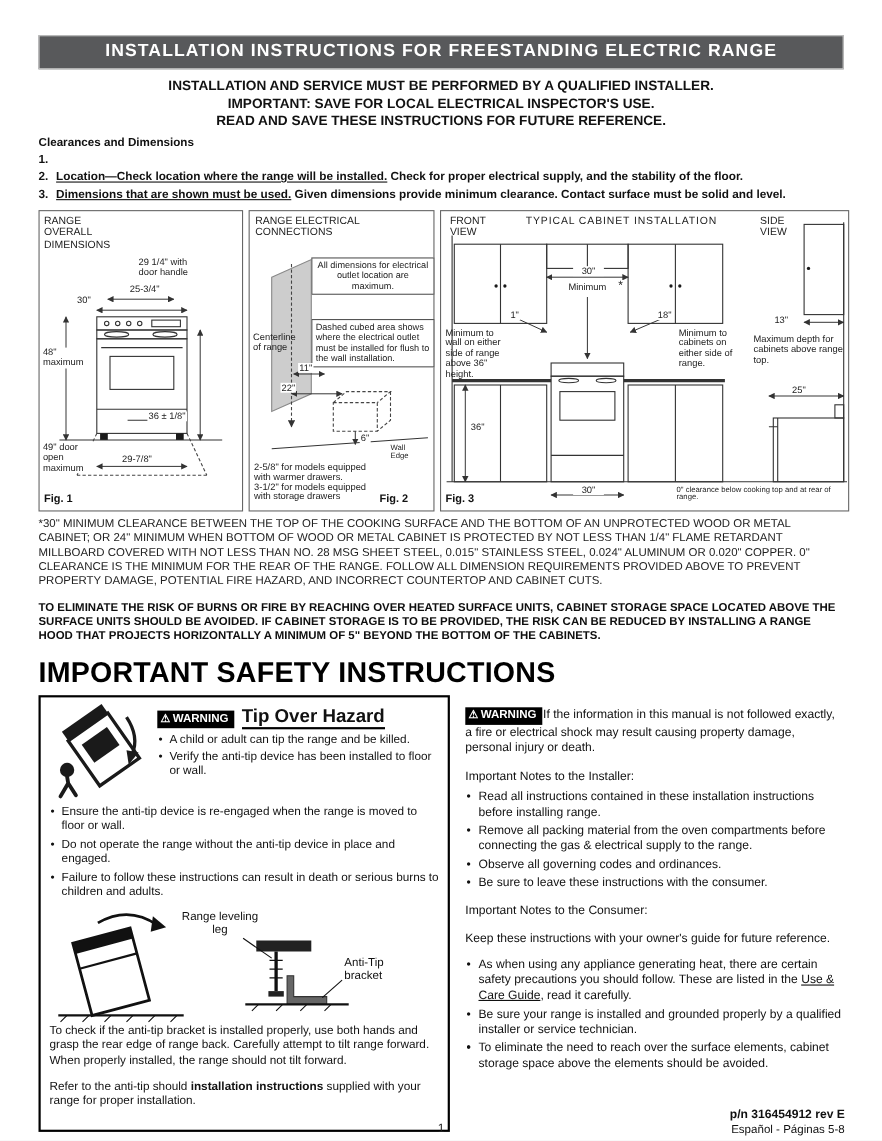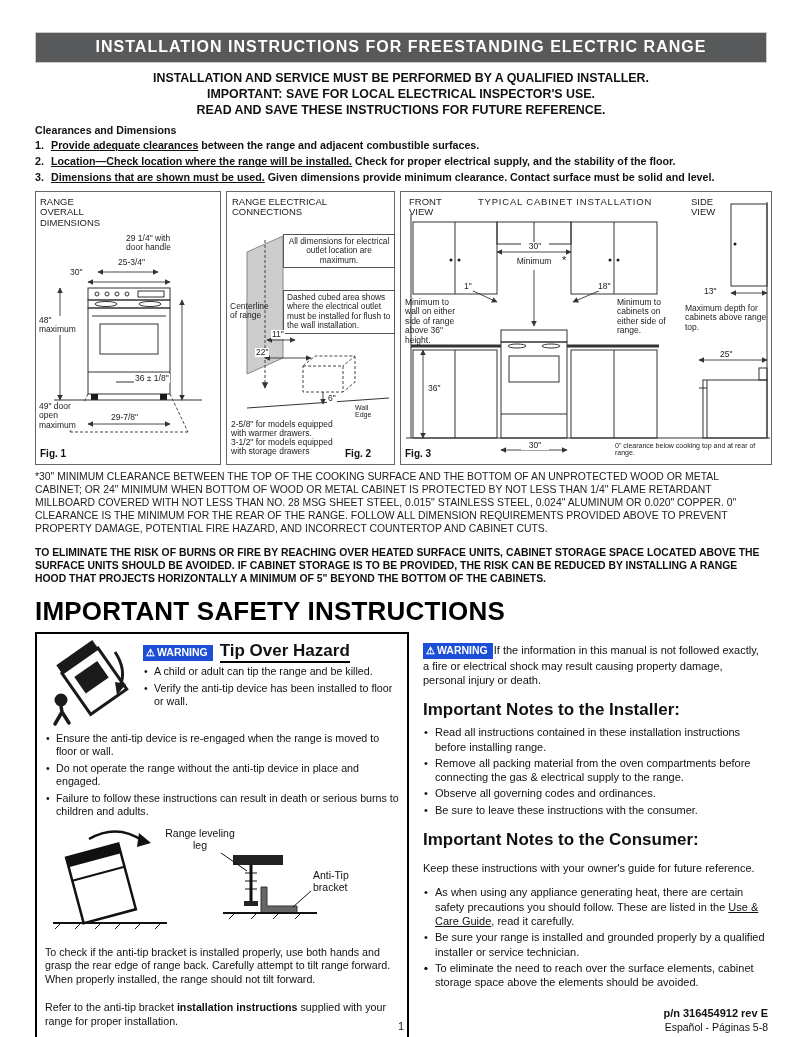--- a/index.html
+++ b/index.html
@@ -22,34 +22,34 @@
   .fl.t{font-size:9.5px;}
   .fl.sm{font-size:7px;}
   .fl.zc{font-size:7px;}
   .fnote{position:absolute;border:1px solid #555;background:#fff;font-size:8.3px;line-height:1.15;padding:2px 3px;color:#222;}
   .figcap{position:absolute;font-size:10px;font-weight:bold;color:#111;}
   .caps{font-size:10.4px;line-height:1.27;margin-top:5px;color:#222;}
   .caps.b{font-weight:bold;color:#0e0e0e;}
   h1.safety{font-size:26px;font-weight:bold;margin:6px 0 5px;color:#000;letter-spacing:0.2px;}
   .cols{display:flex;gap:14px;}
   .tipbox{width:354px;flex:none;border:2px solid #000;padding:6px 8px 7px;font-size:10.7px;line-height:1.26;color:#111;}
-  .warn-badge{display:inline-block;background:#1d4ed8;color:#fff;font-weight:bold;font-size:10.5px;padding:1px 5px 1px 3px;white-space:nowrap;}
+  .warn-badge{display:inline-block;background:#000000;color:#fff;font-weight:bold;font-size:10.5px;padding:1px 5px 1px 3px;white-space:nowrap;}
   .warn-badge .tri{margin-right:2px;font-size:10px;}
   .tip-top{display:flex;gap:6px;}
   .tip-pic{width:92px;height:88px;flex:none;position:relative;}
   .tip-title{font-weight:bold;font-size:17px;border-bottom:2px solid #000;padding-bottom:1px;margin-left:4px;}
   ul.blt{list-style:none;margin:4px 0 0;padding:0;}
   ul.blt li{position:relative;padding-left:11px;margin-top:3px;}
   ul.blt li::before{content:"•";position:absolute;left:1px;}
   .levfig{position:relative;height:106px;margin-top:6px;}
   .levfig .lbl{position:absolute;font-size:10.5px;line-height:1.15;color:#111;}
-  .tip-para{margin-top:15px;}
+  .tip-para{margin-top:0;}
   .rcol{flex:1;font-size:11px;line-height:1.3;color:#111;}
   .rcol .warn-badge{margin-right:1px;}
-  h4.rhead{font-size:17px;font-weight:bold;margin:12px 0 2px;}
+  h4.rhead{font-size:11px;font-weight:normal;margin:12px 0 2px;}
   .rcol ul.blt li{padding-left:12px;margin-top:2px;}
   .uline{text-decoration:underline;}
   .footer-page{position:absolute;left:0;right:0;bottom:5px;text-align:center;font-size:11px;color:#222;}
   .footer-pn{position:absolute;right:34px;bottom:3px;text-align:right;font-size:10.5px;line-height:1.25;color:#111;}
   .footer-pn .pn{font-weight:bold;font-size:11px;}
   svg .ln{fill:none;stroke:#333;stroke-width:1;}
   svg .lns{stroke:#333;stroke-width:1;}
   svg .thk{stroke:#333;stroke-width:3;}
   svg .dsh{fill:none;stroke:#444;stroke-width:1;stroke-dasharray:3 2;}
   svg .dim{stroke:#333;stroke-width:0.9;fill:none;}
@@ -68,21 +68,20 @@
     <div class="notice">
       <div>INSTALLATION AND SERVICE MUST BE PERFORMED BY A QUALIFIED INSTALLER.</div>
       <div>IMPORTANT: SAVE FOR LOCAL ELECTRICAL INSPECTOR'S USE.</div>
       <div>READ AND SAVE THESE INSTRUCTIONS FOR FUTURE REFERENCE.</div>
     </div>
 
     <div class="clr-head">Clearances and Dimensions</div>
 
     <div class="clr-item">
       <span class="num">1.</span>
-      <span><span class="lead">Provide adequate clearances</span><span> between the range and adjacent combustible surfaces.</span></span>
     </div>
     <div class="clr-item">
       <span class="num">2.</span>
       <span><span class="lead">Location—Check location where the range will be installed.</span><span> Check for proper electrical supply, and the stability of the floor.</span></span>
     </div>
     <div class="clr-item">
       <span class="num">3.</span>
       <span><span class="lead">Dimensions that are shown must be used.</span><span> Given dimensions provide minimum clearance. Contact surface must be solid and level.</span></span>
     </div>
 
@@ -287,21 +286,21 @@
             <polygon points="216,62 222,62 222,81 252,81 252,88 216,88" fill="#666" stroke="#333"></polygon>
             <line x1="178" y1="88" x2="272" y2="88" stroke="#111" stroke-width="2"></line>
             <path d="M190 88 l-6 6 M212 88 l-6 6 M234 88 l-6 6 M256 88 l-6 6" stroke="#111" stroke-width="1"></path>
             <line x1="176" y1="28" x2="202" y2="46" stroke="#111" stroke-width="1"></line>
             <line x1="266" y1="66" x2="248" y2="82" stroke="#111" stroke-width="1"></line>
           </svg>
           <span class="lbl" style="left:116px;top:2px;width:78px;text-align:center;">Range leveling leg</span>
           <span class="lbl" style="left:268px;top:44px;width:64px;">Anti-Tip bracket</span>
         </div>
         <p class="tip-para">To check if the anti-tip bracket is installed properly, use both hands and grasp the rear edge of range back. Carefully attempt to tilt range forward. When properly installed, the range should not tilt forward.</p>
-        <p class="tip-para"><span>Refer to the anti-tip bracket </span><b>installation instructions</b><span> supplied with your range for proper installation.</span></p>
+        <p class="tip-para"><span>Refer to the anti-tip should </span><b>installation instructions</b><span> supplied with your range for proper installation.</span></p>
       </div>
 
       <div class="rcol">
         <p>
           <span class="warn-badge"><span class="tri">⚠</span><span>WARNING</span></span><span>If the information in this manual is not followed exactly, a fire or electrical shock may result causing property damage, personal injury or death.</span>
         </p>
         <h4 class="rhead">Important Notes to the Installer:</h4>
         <ul class="blt">
           <li>Read all instructions contained in these installation instructions before installing range.</li>
           <li>Remove all packing material from the oven compartments before connecting the gas &amp; electrical supply to the range.</li>

